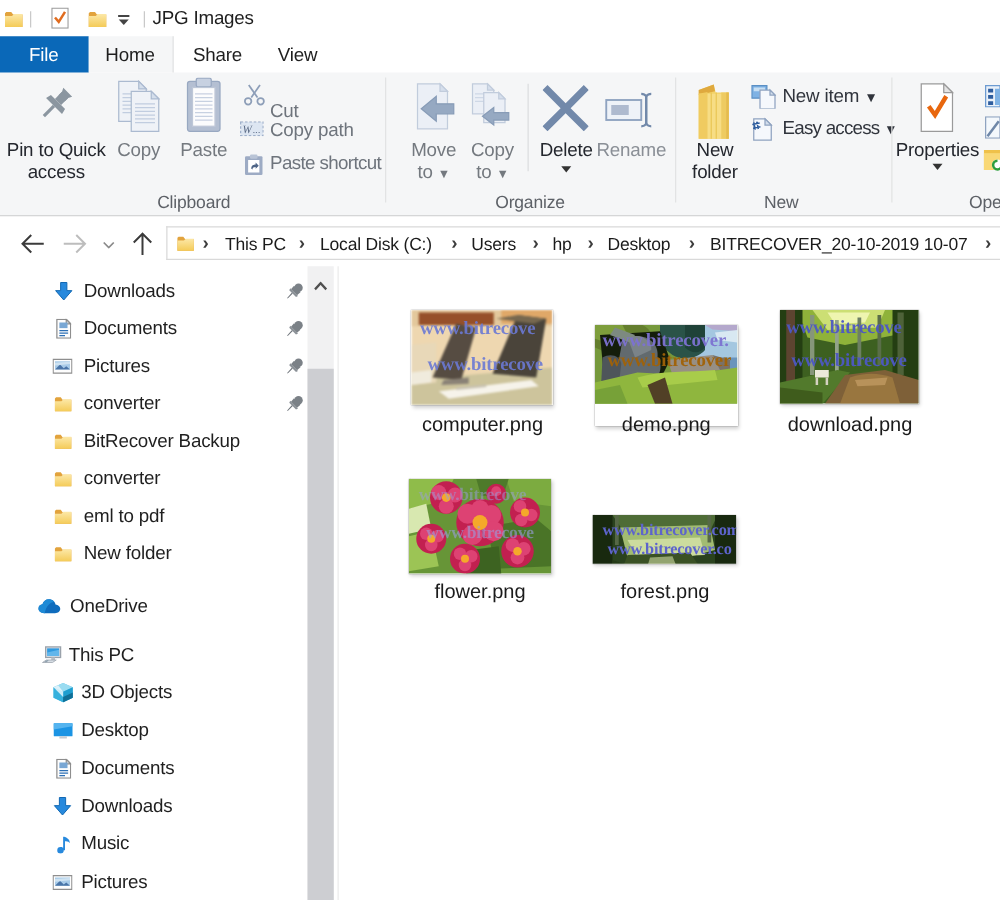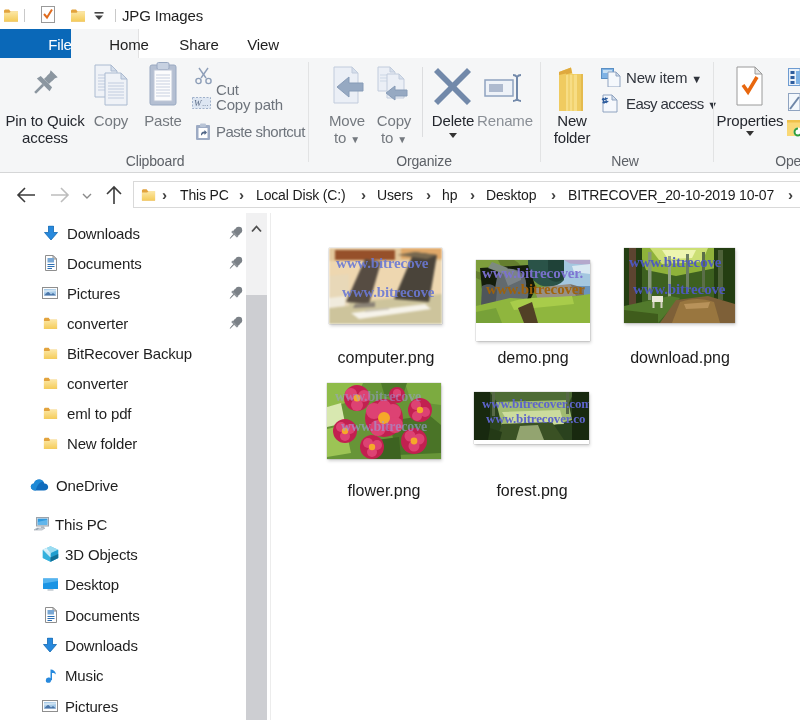--- a/index.html
+++ b/index.html
@@ -1,32 +1,32 @@
 <!DOCTYPE html>
 <html><head>
 <meta charset="utf-8">
 <style>
   * { margin:0; padding:0; box-sizing:border-box; }
   html,body { width:800px; height:720px; overflow:hidden; }
   body { font-family:"Liberation Sans", sans-serif; background:#fff; position:relative; letter-spacing:-0.15px; }
   .abs { position:absolute; }
   #ribbonbg { position:absolute; left:0; top:58px; width:800px; height:115px; background:#f5f6f7; border-bottom:1px solid #d5d6d7; }
   .tx { position:absolute; white-space:nowrap; color:#1e1e1e; }
-  .ctr { transform:translate(-50%,-50%);margin-left:25px; }
+  .ctr { transform:translate(-50%,-50%); }
   .grplbl { position:absolute; font-size:14px; color:#5d6167; transform:translate(-50%,-50%); white-space:nowrap; }
   .vsep { position:absolute; top:62px; height:100px; width:1px; background:#e2e3e4; }
   .biglbl { position:absolute; font-size:15px; color:#24272e; text-align:center; transform:translateX(-50%); white-space:nowrap; }
   .smalllbl { position:absolute; font-size:15px; color:#30343c; white-space:nowrap; transform:translateY(-50%); }
   .srow { position:absolute; height:30px; }
   .srow .icon { position:absolute; top:50%; transform:translateY(-50%); }
   .srow .lbl { position:absolute; font-size:15px; color:#1f1f1f; top:50%; transform:translateY(-50%); white-space:nowrap; }
   .crumb { font-size:14px; color:#1b1b1b; }
   .chev { color:#3d3d3d; font-size:15px; font-weight:bold; margin-top:-1px; }
   .thumb { position:absolute; box-shadow:0 0 1px rgba(0,0,0,0.45), 1px 2px 3px rgba(0,0,0,0.18); overflow:hidden; }
-  .cap { position:absolute; font-size:16px; letter-spacing:0; color:#1b1b1b; transform:translate(-50%,-50%); white-space:nowrap;margin-top:17px; }
+  .cap { position:absolute; font-size:16px; letter-spacing:0; color:#1b1b1b; transform:translate(-50%,-50%); white-space:nowrap; }
   .wm { position:absolute; font-family:"Liberation Serif",serif; font-weight:bold; color:#5a6ed0; white-space:nowrap; }
 </style>
 </head>
 <body>
 <svg width="0" height="0" style="position:absolute">
 <defs>
   <linearGradient id="fgrad" x1="0" y1="0" x2="0" y2="1">
     <stop offset="0" stop-color="#fce8a8"></stop>
         <stop offset="1" stop-color="#f4cb58"></stop>
   </linearGradient>
@@ -587,21 +587,21 @@
       <circle cx="18" cy="48" r="3.2"></circle>
       <circle cx="87" cy="58" r="3.4"></circle>
       <circle cx="45" cy="64" r="3.2"></circle>
     </g>
     </svg>
   <div class="wm" style="left:8px;top:6px;font-size:14px;color:#9a9ede;opacity:0.5">www.bitrecove</div>
   <div class="wm" style="left:14px;top:36px;font-size:14px;color:#9a9ede;opacity:0.6">www.bitrecove</div>
 </div>
 <div class="cap" style="left:384px;top:474px">flower.png</div>
 
-<div class="thumb" style="left:474px;top:392px;width:115px;height:52px">
+<div class="thumb" style="left:474px;top:412px;width:115px;height:39px">
   <svg width="115" height="48" viewBox="0 0 115 48" style="filter:blur(0.4px)">
     <rect width="115" height="48" fill="#2a421e"></rect>
     <path d="M16,0 L100,0 L94,13 L26,15 Z" fill="#4e6c36"></path>
     <path d="M22,10 L94,8 L98,28 L68,36 L28,34 Z" fill="#a2bc72"></path>
     <path d="M28,20 L86,18 L90,32 L36,34 Z" fill="#ccdc9e"></path>
     <rect x="0" y="0" width="16" height="48" fill="#18290f"></rect>
     <rect x="98" y="0" width="17" height="48" fill="#18290f"></rect>
     <rect x="18" y="0" width="3" height="24" fill="#566846"></rect>
     <rect x="92" y="0" width="3" height="22" fill="#566846"></rect>
     <path d="M28,32 L78,30 L90,48 L22,48 Z" fill="#3a5124"></path>

